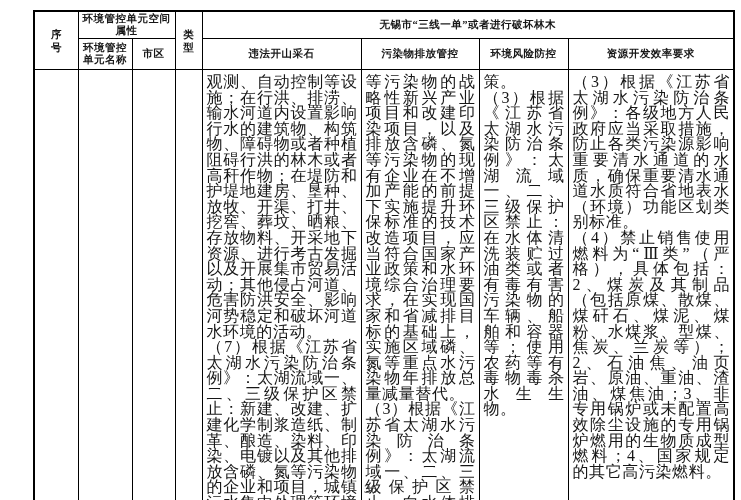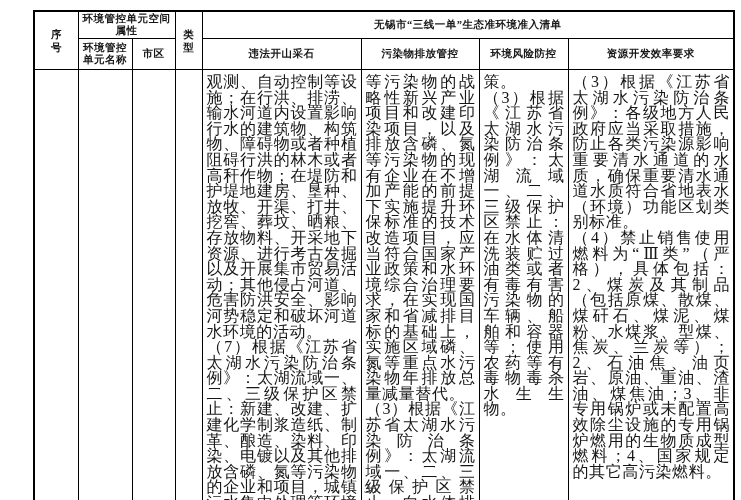--- a/index.html
+++ b/index.html
@@ -84,21 +84,21 @@
       <col style="width:159px">
       <col style="width:118px">
       <col style="width:89px">
       <col style="width:166px">
     </colgroup>
     <thead>
       <tr class="hrow1">
         <th rowspan="2"><span class="vstack">序号</span></th>
         <th colspan="2">环境管控单元空间属性</th>
         <th rowspan="2"><span class="vstack">类型</span></th>
-        <th colspan="4">无锡市“三线一单”生态准环境准入清单</th>
+        <th colspan="4">无锡市“三线一单”或者进行破坏林木</th>
       </tr>
       <tr class="hrow2">
         <th>环境管控单元名称</th>
         <th>市区</th>
         <th>违法开山采石</th>
         <th>污染物排放管控</th>
         <th>环境风险防控</th>
         <th>资源开发效率要求</th>
       </tr>
     </thead>

